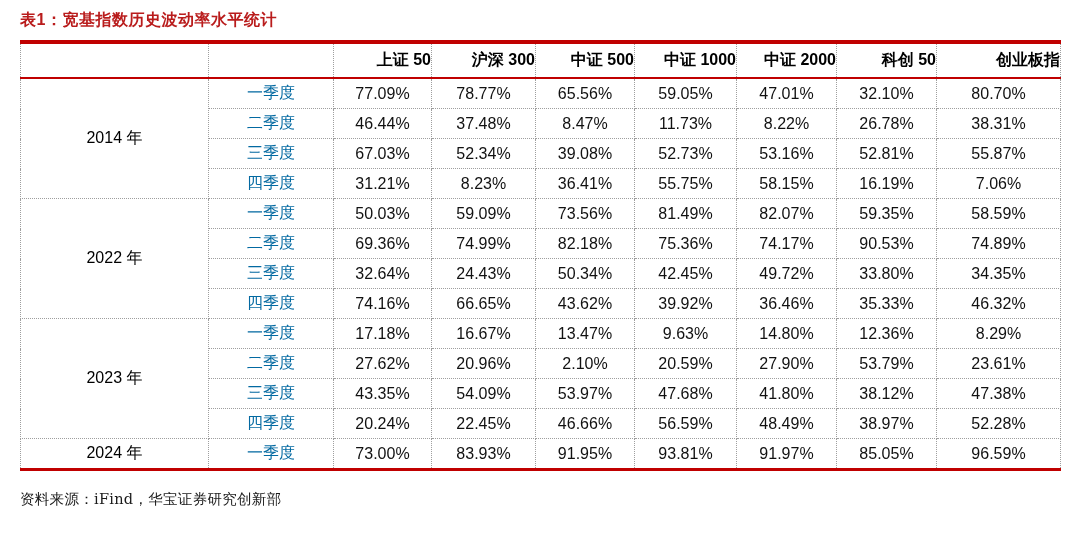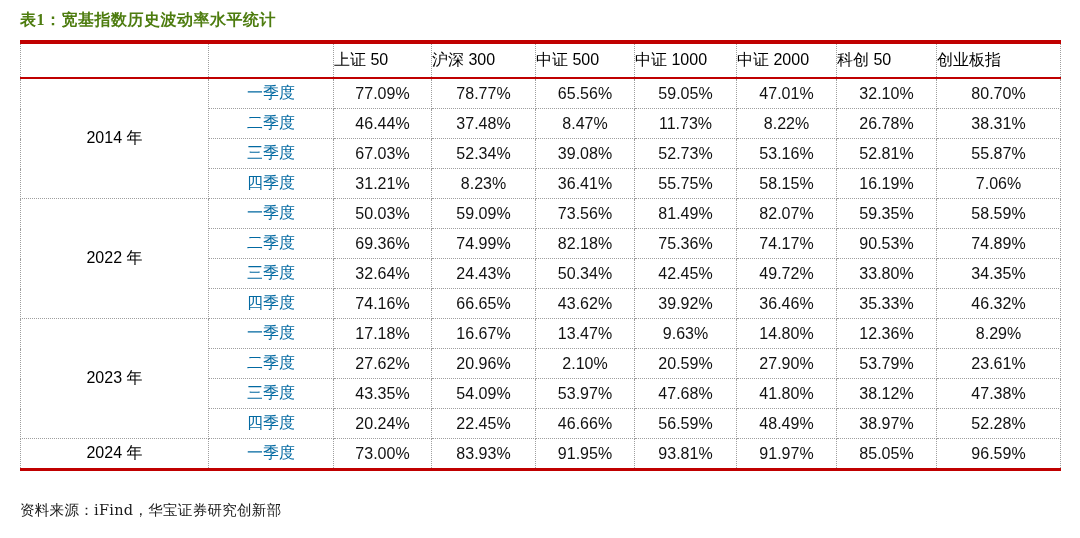--- a/index.html
+++ b/index.html
@@ -12,39 +12,39 @@
     font-family: "Liberation Sans", "DejaVu Sans", sans-serif;
     color: #000;
   }
   .page {
     box-sizing: border-box;
     width: 1080px;
     height: 538px;
     padding: 8px 18px 0 20px;
   }
   .table-title {
-    font-family: Liberation Serif, serif;
+    font-family: Liberation Sans, sans-serif;
     font-weight: bold;
     font-size: 16px;
-    color: #4d7c0f;
+    color: #b91c1c;
     margin: 2px 0 9px 0;
     letter-spacing: 0.5px;
   }
   table.vol-table {
     width: 1040px;
     border-collapse: collapse;
     table-layout: fixed;
     border-top: 4px solid var(--accent);
     border-bottom: 3px solid var(--accent);
   }
   table.vol-table thead th {
     height: 33px;
     font-size: 16px;
-    font-weight: normal;
-    text-align: left;
+    font-weight: bold;
+    text-align: right;
     vertical-align: middle;
     border-left: 1px dotted var(--grid);
     border-right: 1px dotted var(--grid);
     border-bottom: 2px solid var(--accent);
     padding: 0;
   }
   table.vol-table td {
     height: 29px;
     text-align: center;
     vertical-align: middle;
@@ -69,21 +69,21 @@
   td.value-cell {
     font-size: 16px;
     color: #111;
   }
   .footnote-line {
     font-family: "DejaVu Serif", "Liberation Serif", serif;
     font-size: 14.5px;
     color: #1a1a1a;
     letter-spacing: 0.3px;
   }
-  .source-line { margin: 30px 0 0 0; }
+  .source-line { margin: 19px 0 0 0; }
   .note-line   { margin: 14px 0 0 0; }
 </style>
 </head>
 <body>
 
 <div class="page">
   <div class="table-title">表1：宽基指数历史波动率水平统计</div>
 
   <table class="vol-table">
     <colgroup>

